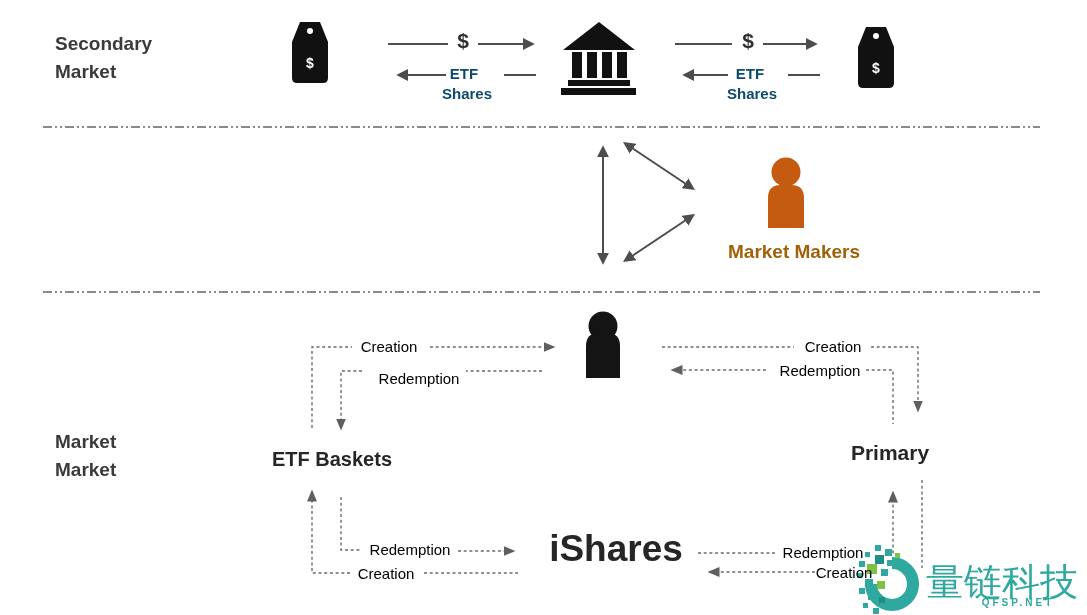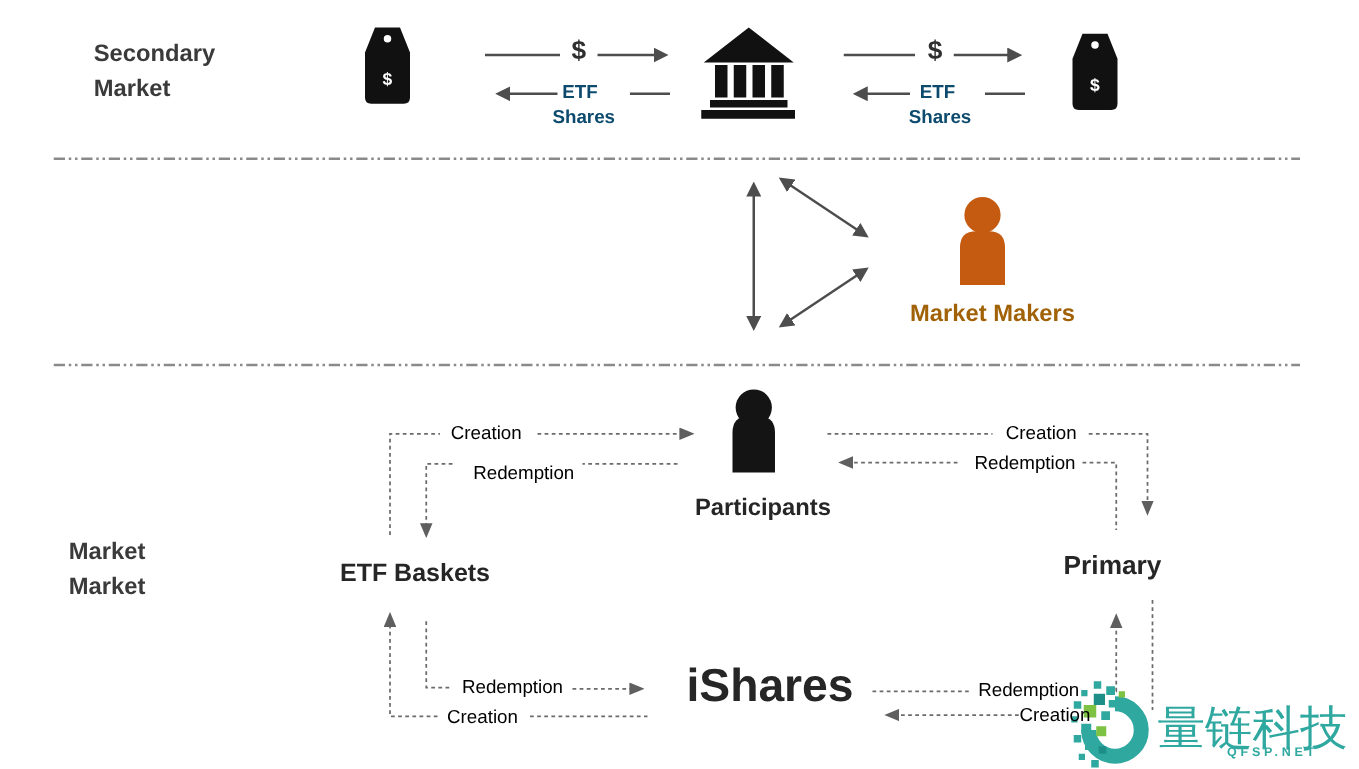--- a/index.html
+++ b/index.html
@@ -129,21 +129,21 @@
       <rect x="865" y="579" width="8" height="8" fill="#2FA8A0"></rect>
       <rect x="877" y="581" width="8" height="8" fill="#7DC243"></rect>
       <rect x="859" y="588" width="6" height="6" fill="#2FA8A0"></rect>
       <rect x="868" y="593" width="7" height="7" fill="#2FA8A0"></rect>
       <rect x="879" y="597" width="6" height="6" fill="#1E8F88"></rect>
       <rect x="863" y="603" width="5" height="5" fill="#2FA8A0"></rect>
       <rect x="873" y="608" width="6" height="6" fill="#2FA8A0"></rect>
     </g>
   </svg>
 
-  <div class="lbl section-label" style="left:55px;top:30px;margin-left:20px;">
+  <div class="lbl section-label" style="left:55px;top:30px;">
     <div>Secondary</div>
     <div>Market</div>
   </div>
   <div class="lbl section-label" style="left:55px;top:428px;">
     <div>Market</div>
     <div>Market</div>
   </div>
 
   <div class="lbl ctr flow-big" style="left:463px;top:29px;">$</div>
   <div class="lbl ctr flow-sm" style="left:464px;top:65px;">ETF</div>
@@ -159,21 +159,20 @@
   <div class="lbl ctr dash-lbl" style="left:419px;top:370px;">Redemption</div>
   <div class="lbl ctr dash-lbl" style="left:833px;top:338px;">Creation</div>
   <div class="lbl ctr dash-lbl" style="left:820px;top:362px;">Redemption</div>
   <div class="lbl ctr dash-lbl" style="left:410px;top:541px;">Redemption</div>
   <div class="lbl ctr dash-lbl" style="left:386px;top:565px;">Creation</div>
   <div class="lbl ctr dash-lbl" style="left:823px;top:544px;">Redemption</div>
   <div class="lbl ctr dash-lbl" style="left:844px;top:564px;">Creation</div>
 
   <div class="lbl ctr node-lbl" style="left:332px;top:448px;font-size:20px;">ETF Baskets</div>
   <div class="lbl node-lbl" style="left:556px;top:393px;font-size:19px;line-height:27px;">
-    <div>Participants</div>
   </div>
   <div class="lbl ctr node-lbl" style="left:890px;top:441px;font-size:21px;">Primary</div>
   <div class="lbl ctr ishares" style="left:616px;top:528px;">iShares</div>
 
   <div class="lbl brand" style="left:926px;top:557px;">量链科技</div>
   <div class="lbl ctr domain" style="left:1018px;top:597px;">QFSP.NET</div>
 
 </div>
 
 </body></html>

